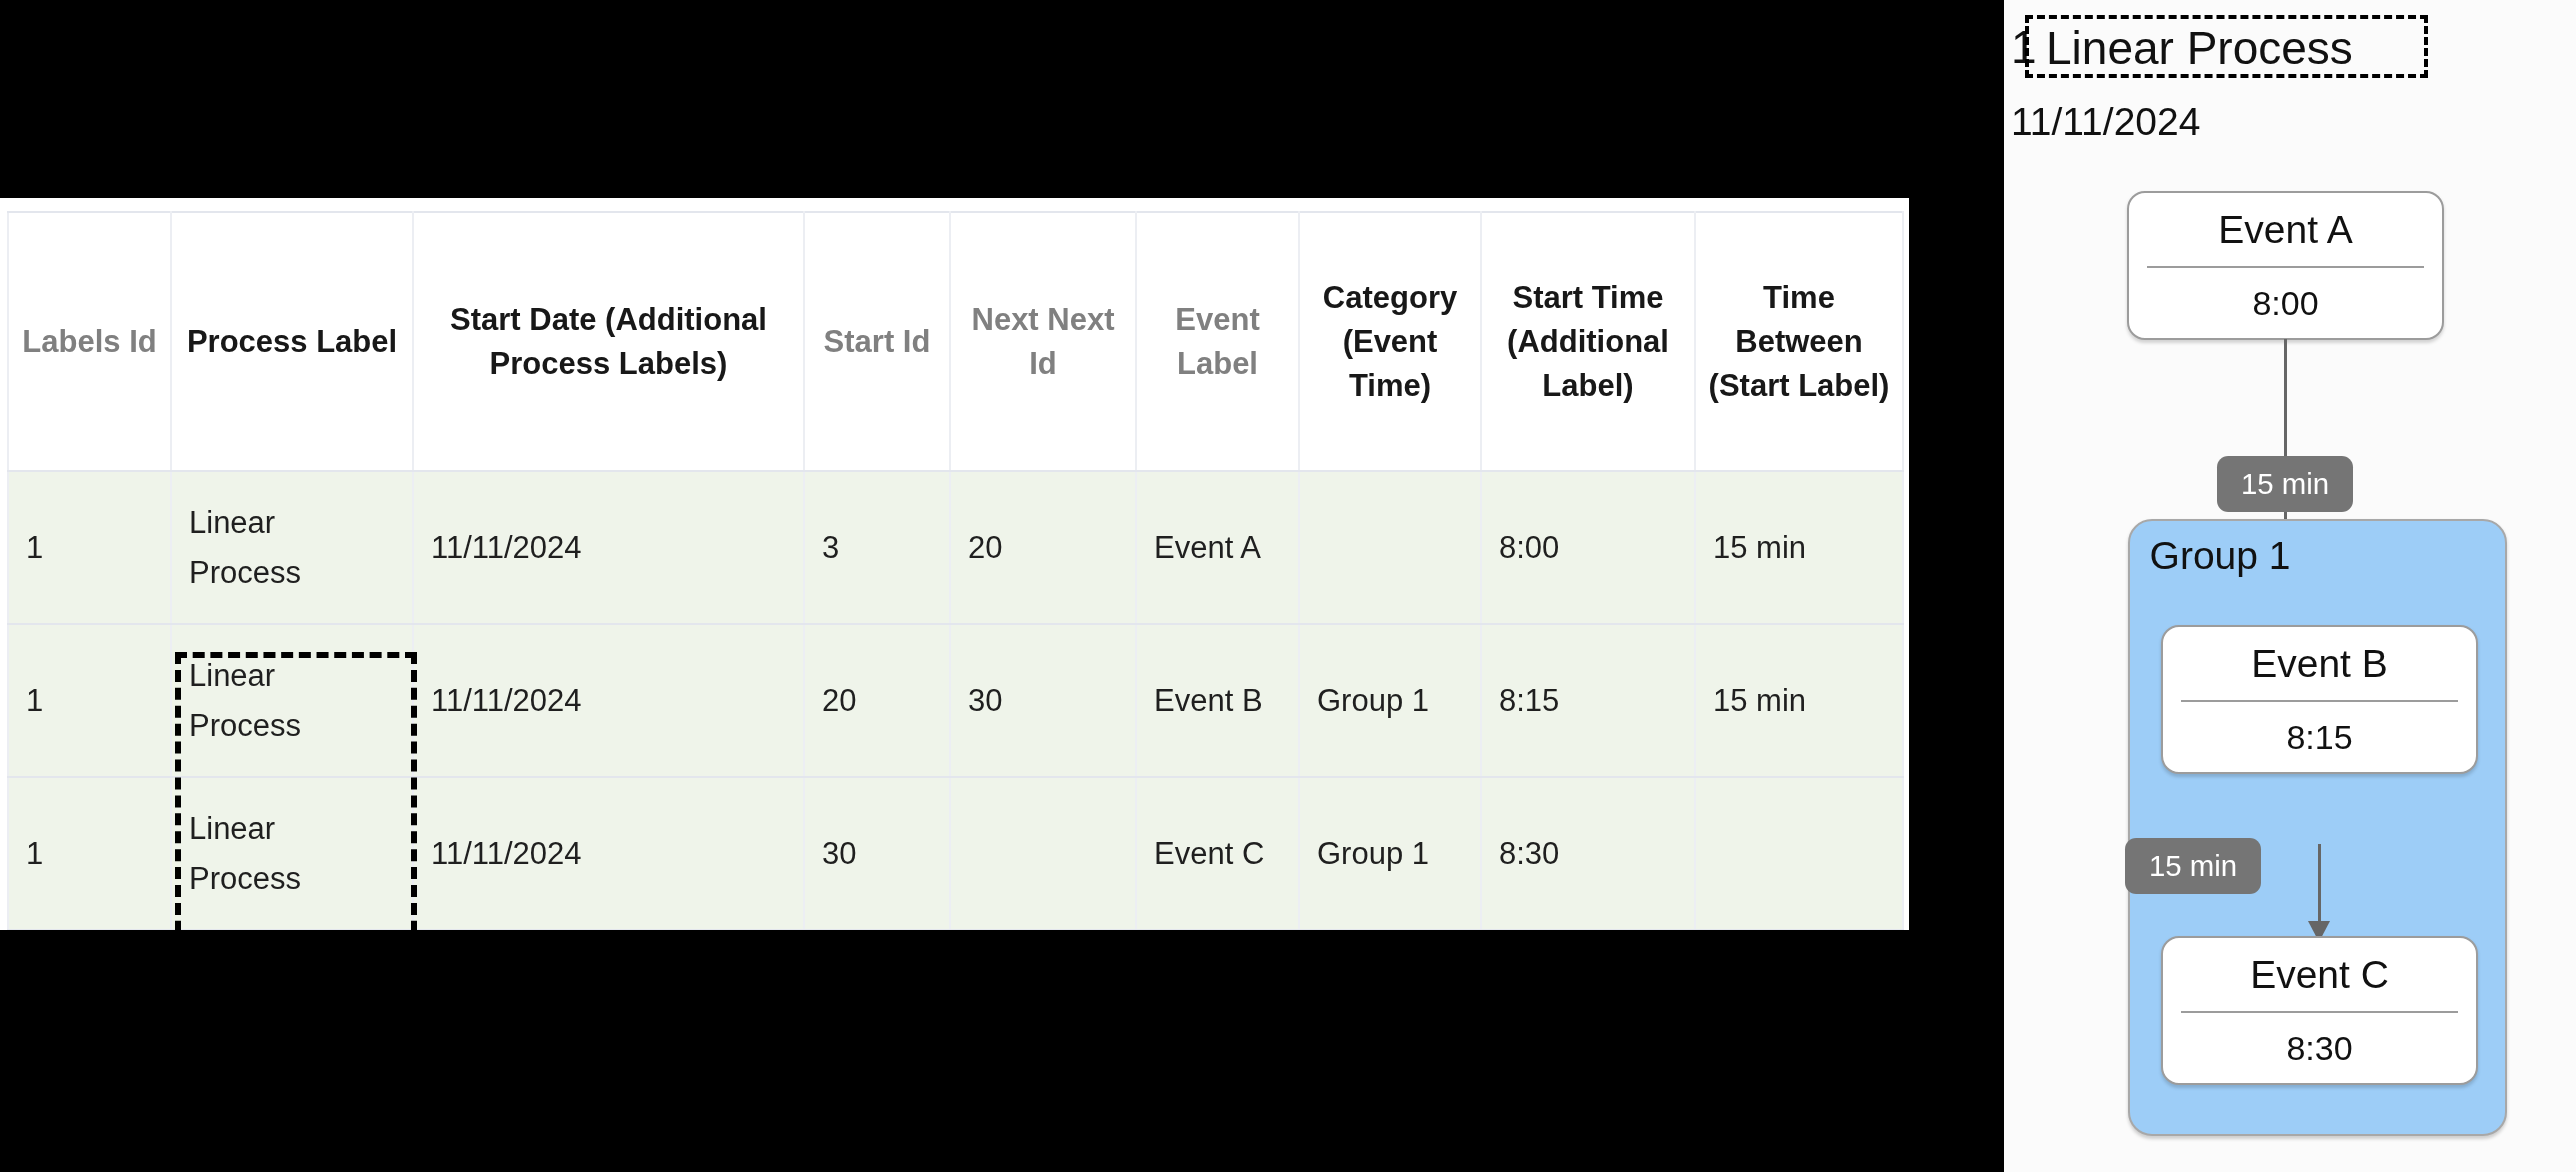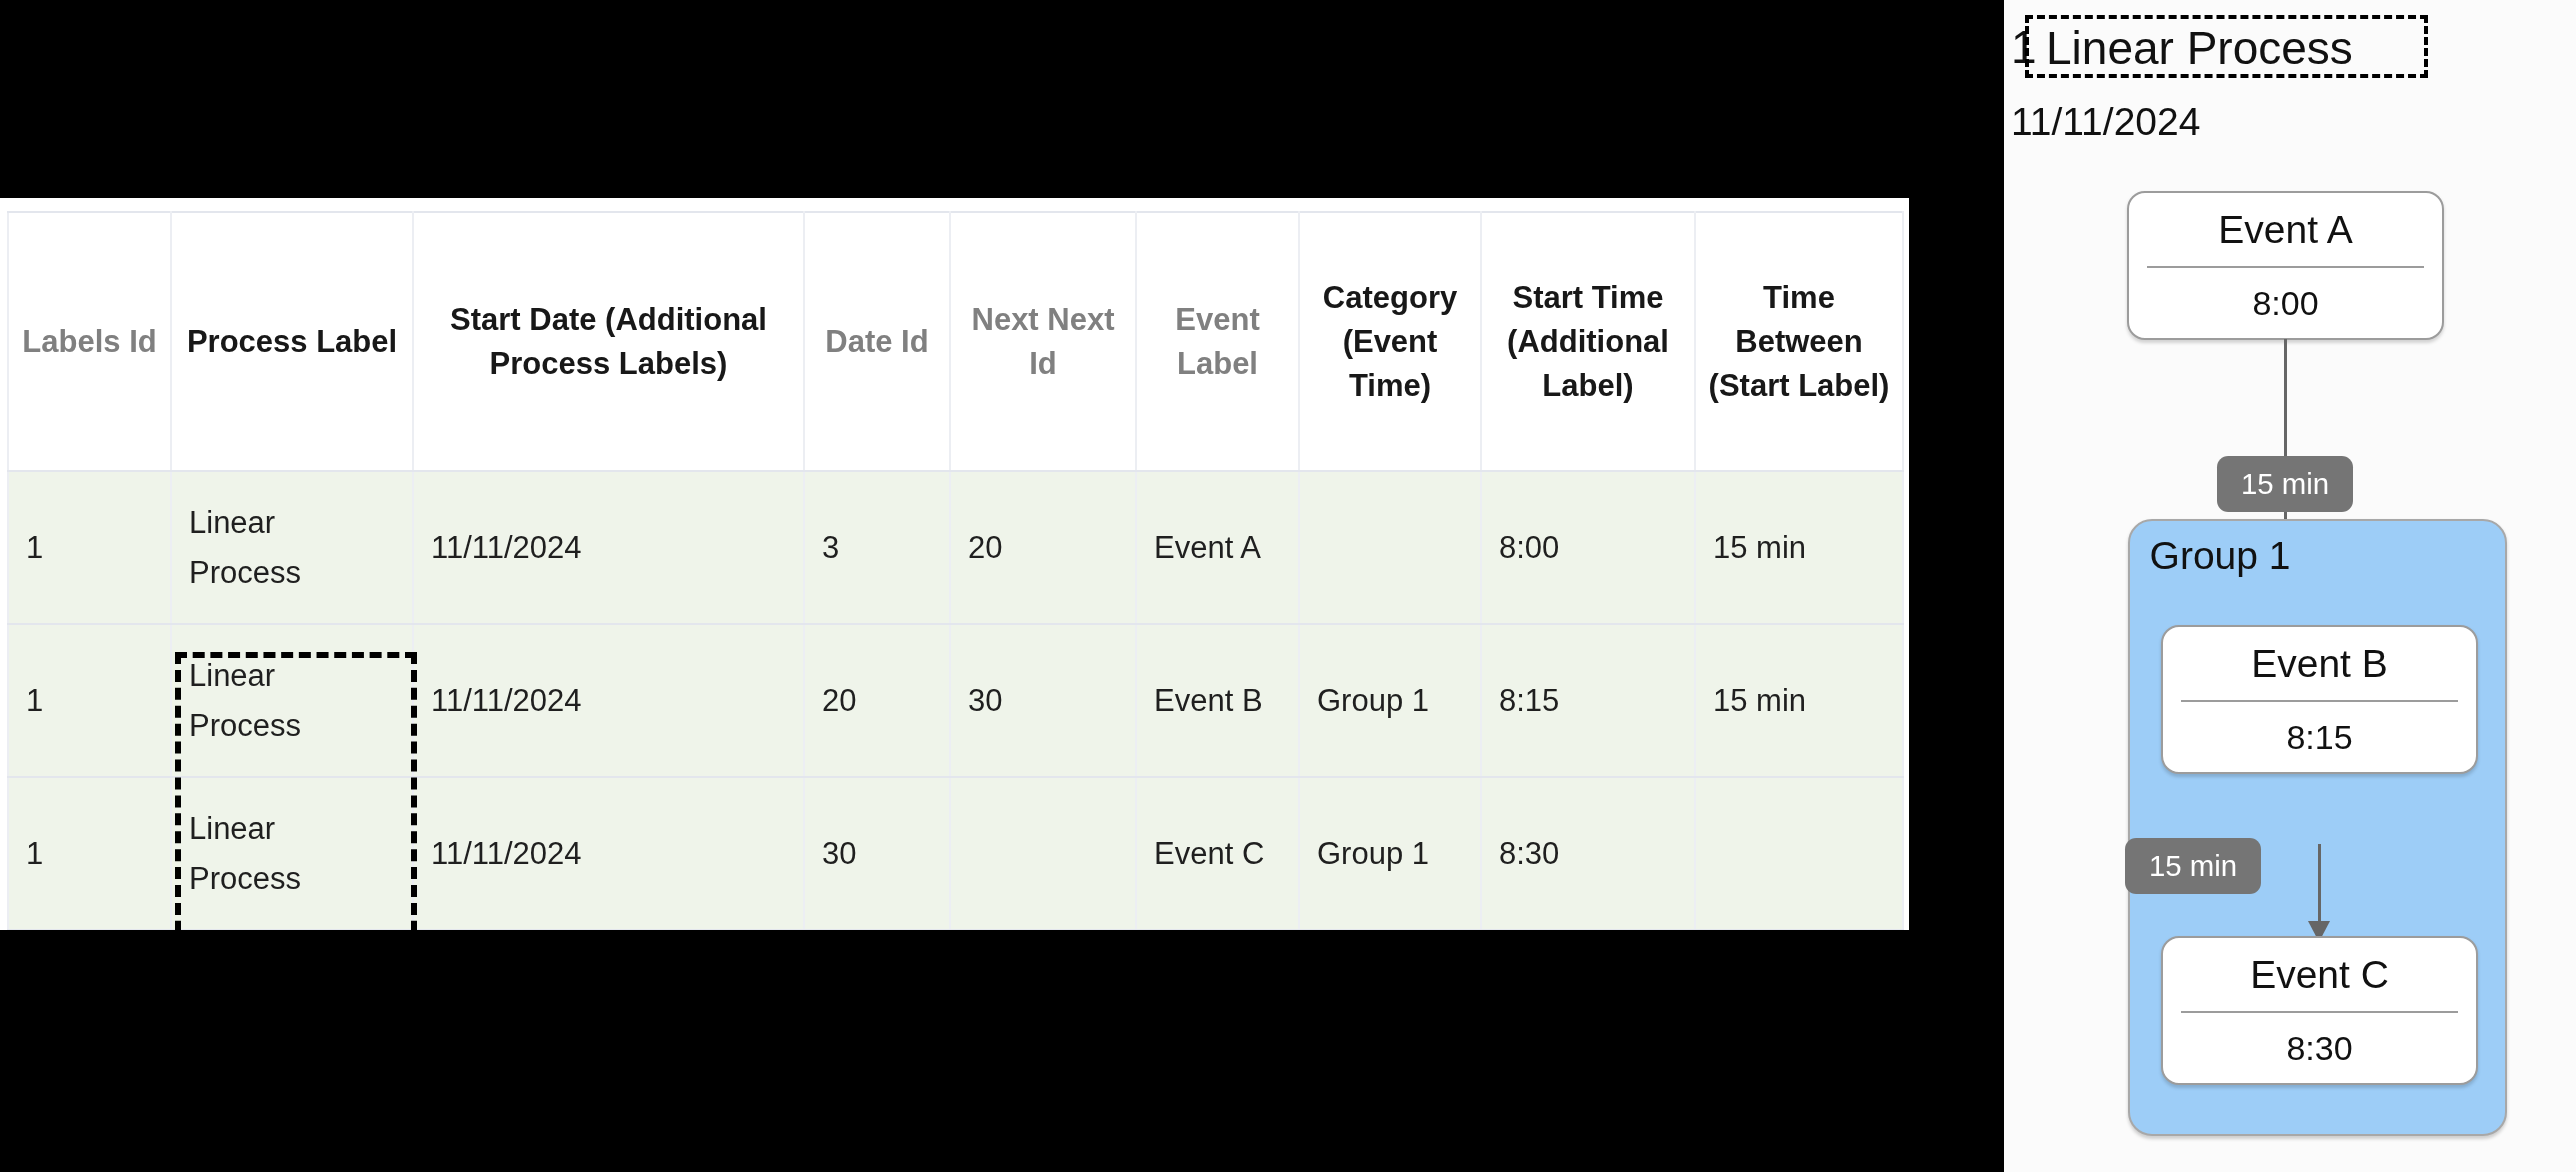--- a/index.html
+++ b/index.html
@@ -251,21 +251,21 @@
         <col style="width:163px">
         <col style="width:182px">
         <col style="width:214px">
         <col style="width:208px">
       </colgroup>
       <thead>
         <tr>
           <th class="muted">Labels Id</th>
           <th>Process Label</th>
           <th>Start Date (Additional Process Labels)</th>
-          <th class="muted">Date Id</th>
+          <th class="muted">Start Id</th>
           <th class="muted">Next Next Id</th>
           <th class="muted">Event Label</th>
           <th>Category (Event Time)</th>
           <th>Start Time (Additional Label)</th>
           <th>Time Between (Start Label)</th>
         </tr>
       </thead>
       <tbody>
         <tr>
           <td>1</td>

